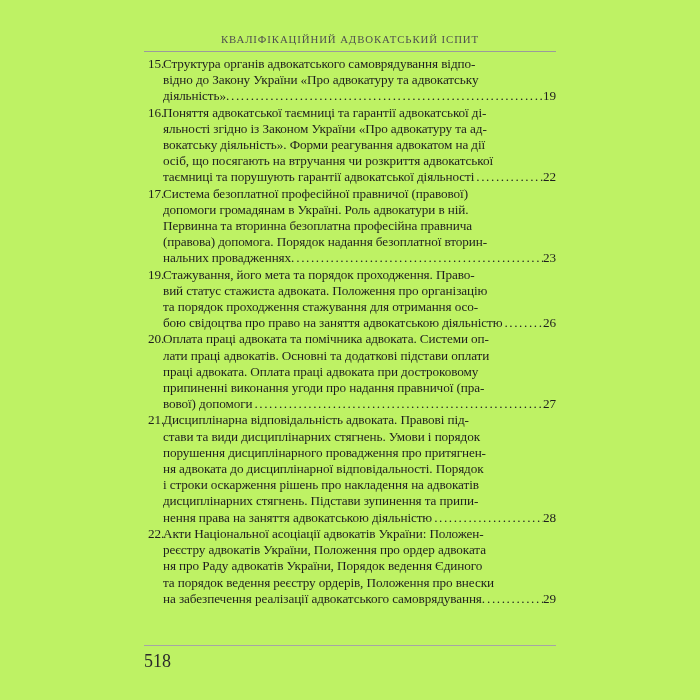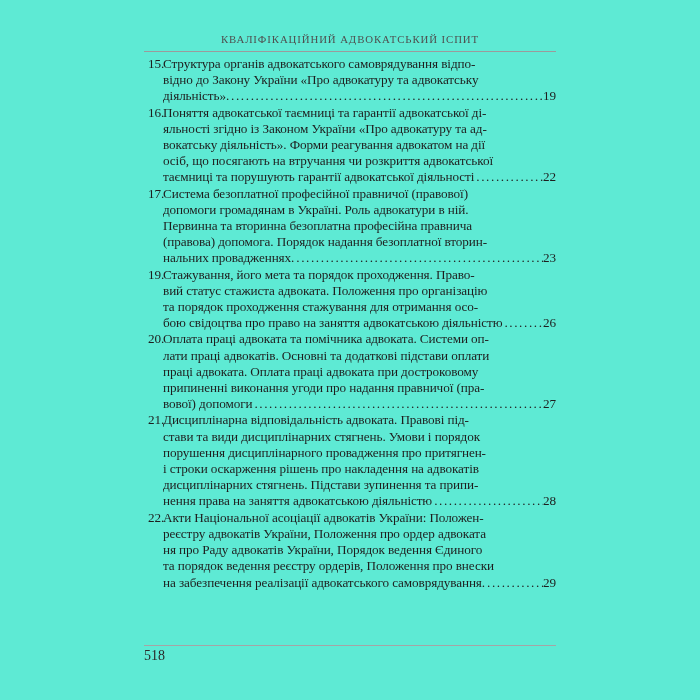--- a/index.html
+++ b/index.html
@@ -1,19 +1,19 @@
 <!DOCTYPE html>
 <html><head>
 <meta charset="utf-8">
 <style>
   html, body { margin: 0; padding: 0; background: #ffffff; }
   .page {
     position: relative;
     width: 700px; height: 700px;
-    background: #5eead4;
+    background: #bef264;
     font-family: "Liberation Serif", serif;
     overflow: hidden;
   }
   .content { position: absolute; left: 144px; top: 32px; width: 412px; }
   .running-head {
     text-align: center;
     font-size: 10.8px;
     letter-spacing: 0.9px;
     color: #4f4f4f;
     line-height: 14px;
@@ -36,21 +36,21 @@
   .txt { flex: 0 0 auto; }
   .leader { flex: 1 1 auto; overflow: hidden; min-width: 6px; margin-left: 2px; height: 16.2px; }
   .leader::after {
     content: "...........................................................................................";
     letter-spacing: 1.6px;
     color: #222222;
   }
   .pg { flex: 0 0 auto; }
   .footer { position: absolute; left: 144px; top: 645px; width: 412px; }
   .foot-rule { border-top-color: #a5a5a5; }
-  .folio { font-size: 14px; color: #2a2a2a; margin-top: 2px; line-height: 15px; }
+  .folio { font-size: 18px; color: #2a2a2a; margin-top: 8px; line-height: 15px; }
 </style>
 </head>
 <body>
 
 <div class="page">
   <div class="content">
     <div class="running-head">КВАЛІФІКАЦІЙНИЙ АДВОКАТСЬКИЙ ІСПИТ</div>
     <hr class="head-rule">
     <div class="toc" id="toc">
   <div class="toc-item">
@@ -114,20 +114,21 @@
       <span class="leader"></span>
       <span class="pg">27</span>
     </div>
   </div>
 
   <div class="toc-item">
     <span class="num">21.</span>
     <div class="line">Дисциплінарна відповідальність адвоката. Правові під-</div>
           <div class="line">стави та види дисциплінарних стягнень. Умови і порядок</div>
           <div class="line">порушення дисциплінарного провадження про притягнен-</div>
+          <div class="line">ня адвоката до дисциплінарної відповідальності. Порядок</div>
           <div class="line">і строки оскарження рішень про накладення на адвокатів</div>
           <div class="line">дисциплінарних стягнень. Підстави зупинення та припи-</div>
           <div class="line last">
       <span class="txt">нення права на заняття адвокатською діяльністю</span>
       <span class="leader"></span>
       <span class="pg">28</span>
     </div>
   </div>
 
   <div class="toc-item">

